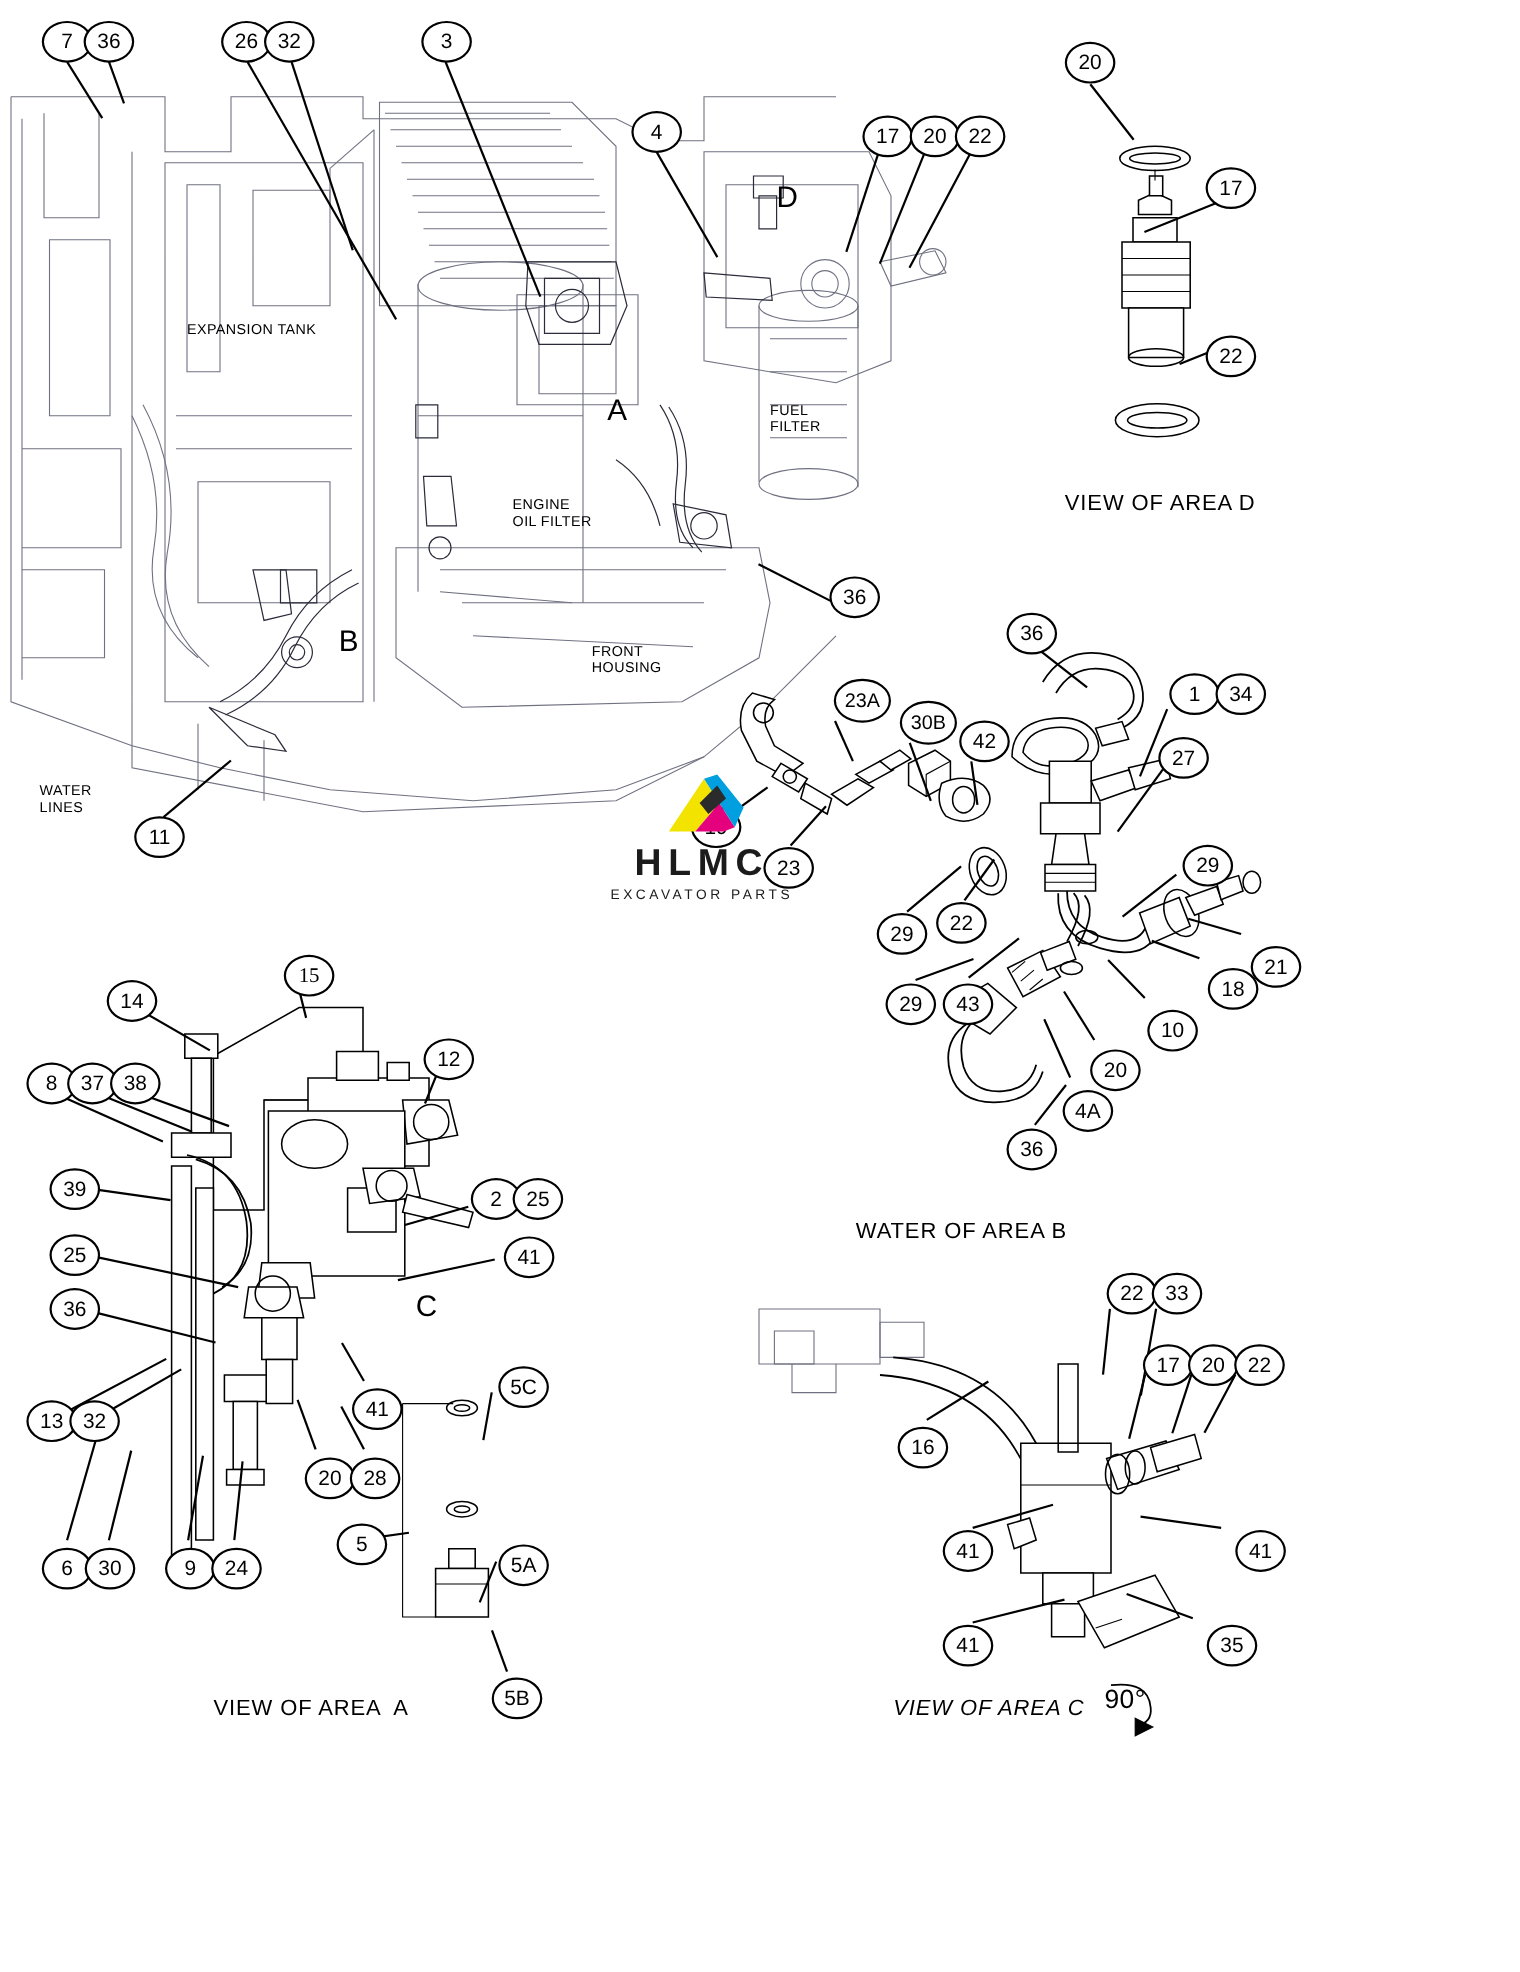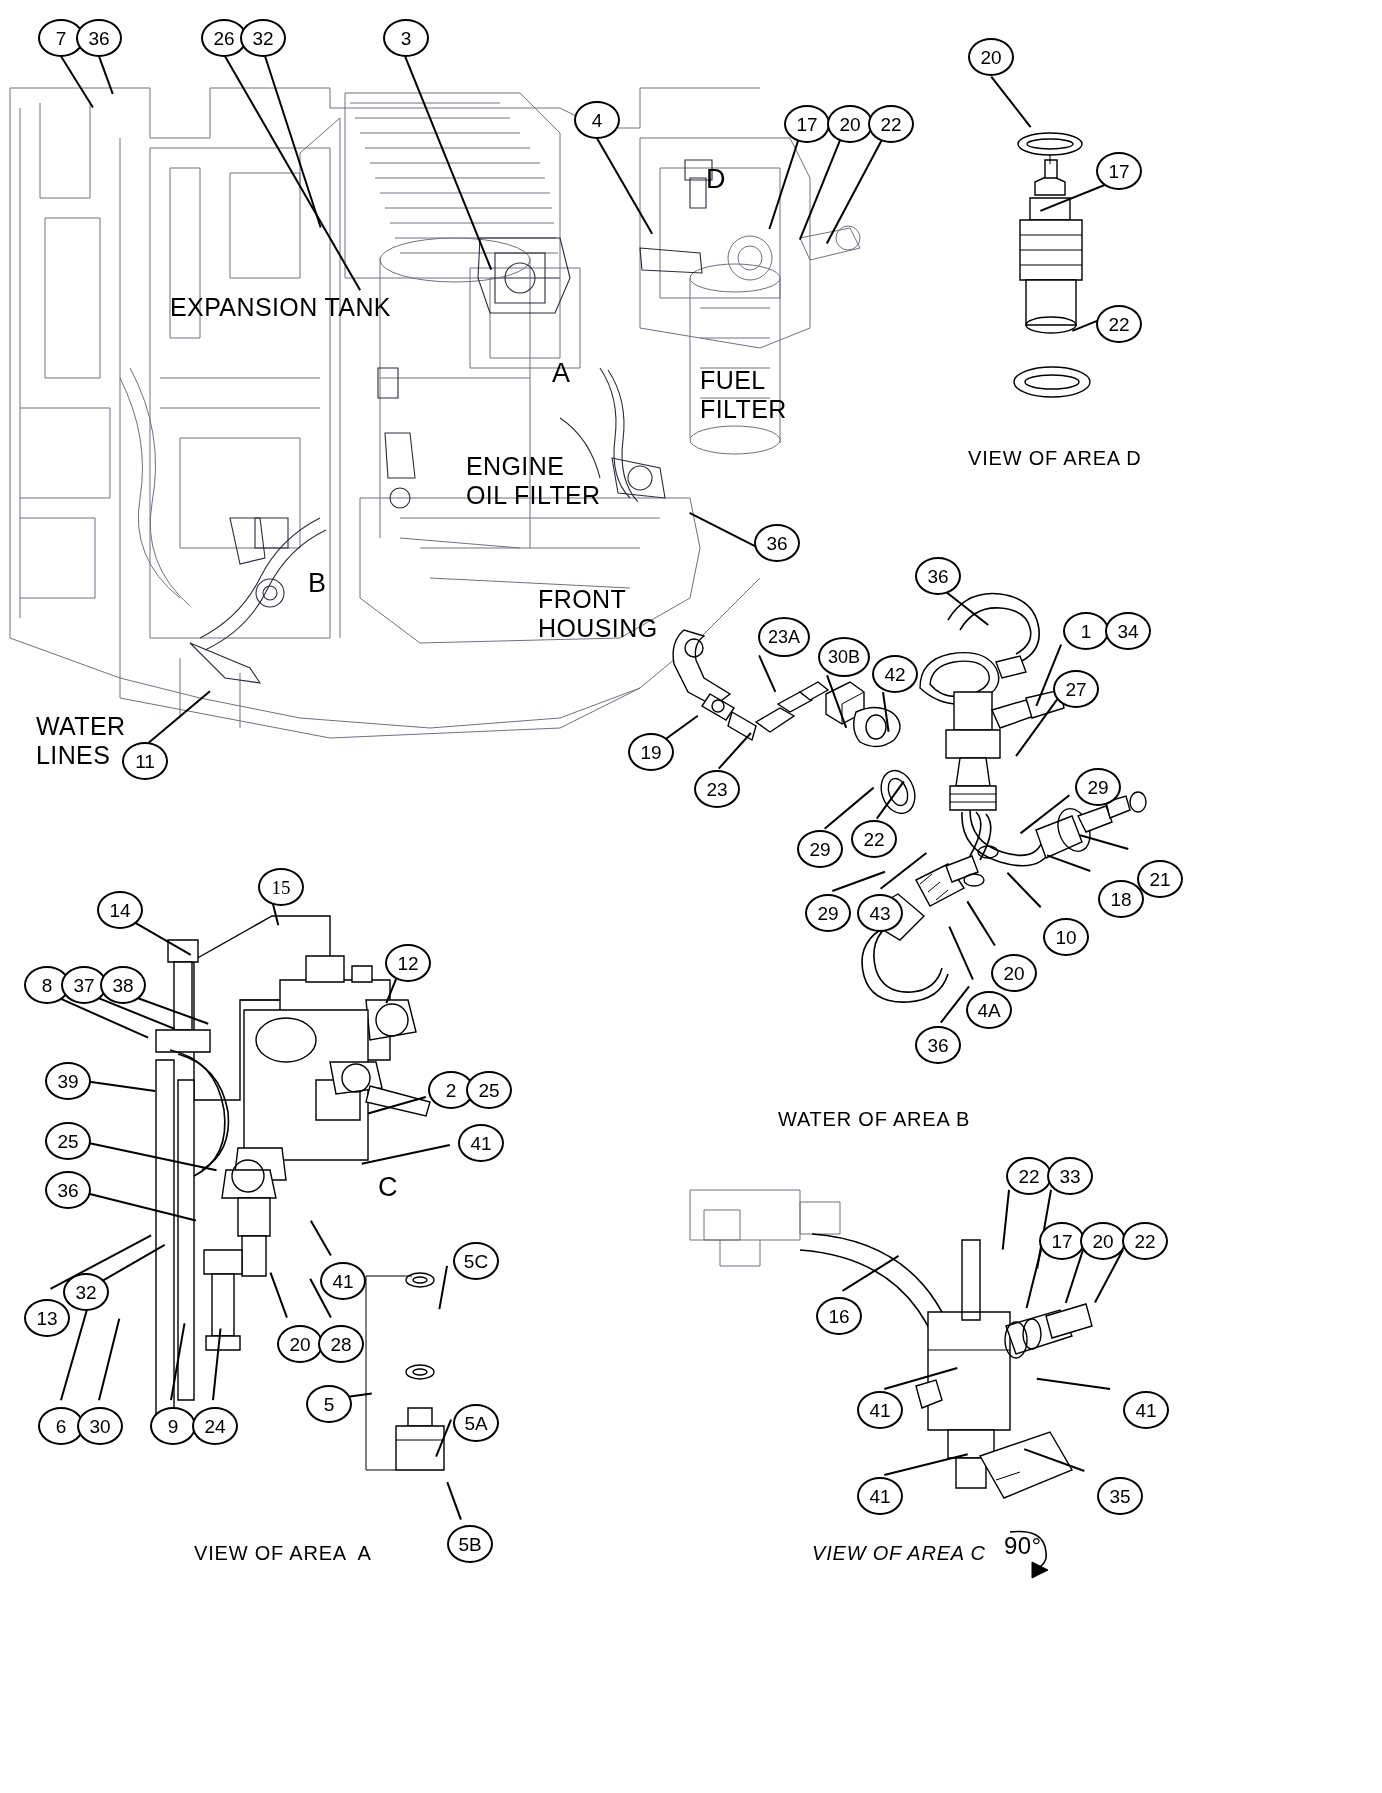--- a/index.html
+++ b/index.html
@@ -39,21 +39,21 @@
   .leader {
     position: absolute;
     background: #000;
     transform-origin: 0 0;
     height: 1.5px;
     z-index: 20;
   }
   
   .lbl {
     position: absolute;
-    font-size: 25px;
+    font-size: 13px;
     letter-spacing: 0.4px;
     line-height: 1.15;
     white-space: pre;
     z-index: 35;
   }
   .lbl.big {
     font-size: 27px;
   }
   .lbl.view {
     font-size: 20px;
@@ -475,20 +475,30 @@
   <div class="lbl big" style="left:308px; top:568px;">B</div>
   <div class="lbl big" style="left:378px; top:1172px;">C</div>
   <div class="lbl big" style="left:706px; top:164px;">D</div>
 
   <div class="lbl view" style="left:968px; top:447px;">VIEW OF AREA D</div>
   <div class="lbl view" style="left:778px; top:1108px;">WATER OF AREA B</div>
   <div class="lbl view" style="left:194px; top:1542px;">VIEW OF AREA  A</div>
   <div class="lbl view" style="left:812px; top:1542px;font-style:italic;">VIEW OF AREA C</div>
   <div class="lbl" style="left:1004px; top:1532px; font-size:24px;">90°</div>
 
+  <div id="watermark">
+    <svg width="180" height="58" viewBox="0 0 180 58">
+      <polygon points="60,56 92,8 106,30 84,56" fill="#f2e400"></polygon>
+      <polygon points="84,56 106,30 120,52 110,56" fill="#e5007d"></polygon>
+      <polygon points="92,8 120,52 128,34 104,4" fill="#00a0e0"></polygon>
+      <polygon points="88,30 104,14 112,26 96,40" fill="#2b2b2b"></polygon>
+    </svg>
+    <div class="wm-text">HLMC</div>
+    <div class="wm-sub">EXCAVATOR PARTS</div>
+  </div>
 
   <div id="balloons">
       <div class="balloon w1" style="left: 38px; top: 19px;">7</div>
       <div class="balloon w1" style="left: 76px; top: 19px;">36</div>
       <div class="balloon w1" style="left: 201px; top: 19px;">26</div>
       <div class="balloon w1" style="left: 240px; top: 19px;">32</div>
       <div class="balloon w1" style="left: 383px; top: 19px;">3</div>
       <div class="balloon w1" style="left: 574px; top: 101px;">4</div>
       <div class="balloon w1" style="left: 784px; top: 105px;">17</div>
       <div class="balloon w1" style="left: 827px; top: 105px;">20</div>
@@ -523,21 +533,21 @@
       <div class="balloon w1" style="left: 385px; top: 944px;">12</div>
       <div class="balloon w1" style="left: 24px; top: 966px;">8</div>
       <div class="balloon w1" style="left: 61px; top: 966px;">37</div>
       <div class="balloon w1" style="left: 100px; top: 966px;">38</div>
       <div class="balloon w1" style="left: 45px; top: 1062px;">39</div>
       <div class="balloon w1" style="left: 428px; top: 1071px;">2</div>
       <div class="balloon w1" style="left: 466px; top: 1071px;">25</div>
       <div class="balloon w1" style="left: 45px; top: 1122px;">25</div>
       <div class="balloon w1" style="left: 458px; top: 1124px;">41</div>
       <div class="balloon w1" style="left: 45px; top: 1171px;">36</div>
-      <div class="balloon w1" style="left: 24px; top: 1299px;">13</div>
+      <div class="balloon w1" style="left: 24px; top: 1273px;">13</div>
       <div class="balloon w1" style="left: 63px; top: 1273px;">32</div>
       <div class="balloon w1" style="left: 320px; top: 1262px;">41</div>
       <div class="balloon w1" style="left: 453px; top: 1242px;">5C</div>
       <div class="balloon w1" style="left: 277px; top: 1325px;">20</div>
       <div class="balloon w1" style="left: 318px; top: 1325px;">28</div>
       <div class="balloon w1" style="left: 306px; top: 1385px;">5</div>
       <div class="balloon w1" style="left: 453px; top: 1404px;">5A</div>
       <div class="balloon w1" style="left: 38px; top: 1407px;">6</div>
       <div class="balloon w1" style="left: 77px; top: 1407px;">30</div>
       <div class="balloon w1" style="left: 150px; top: 1407px;">9</div>

